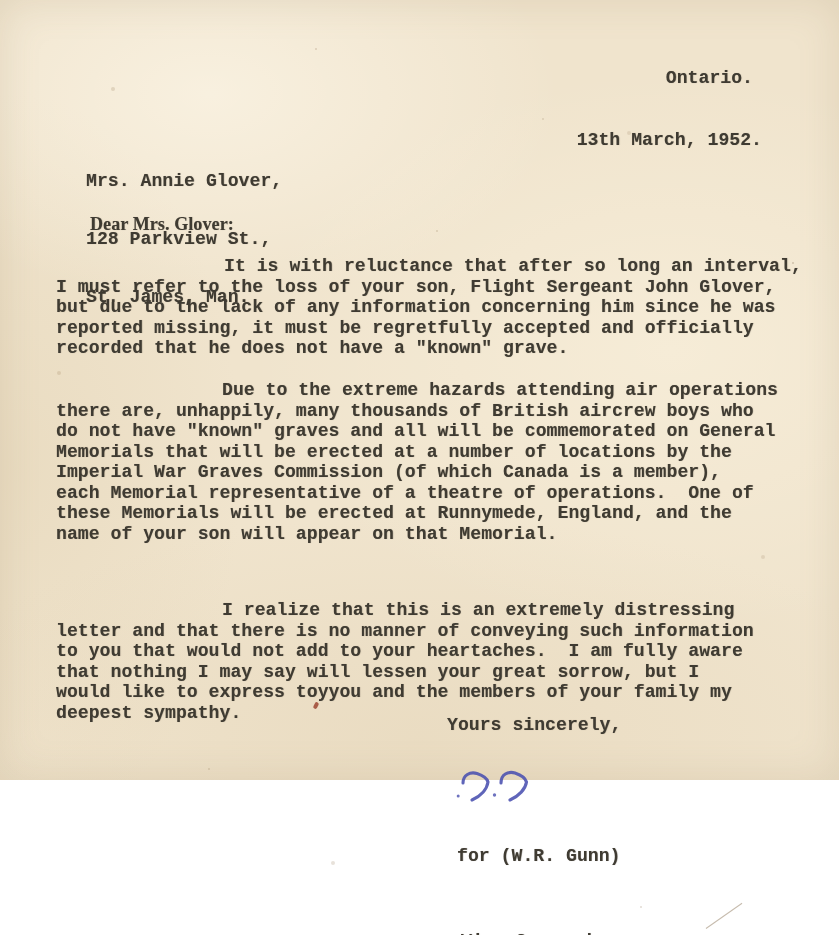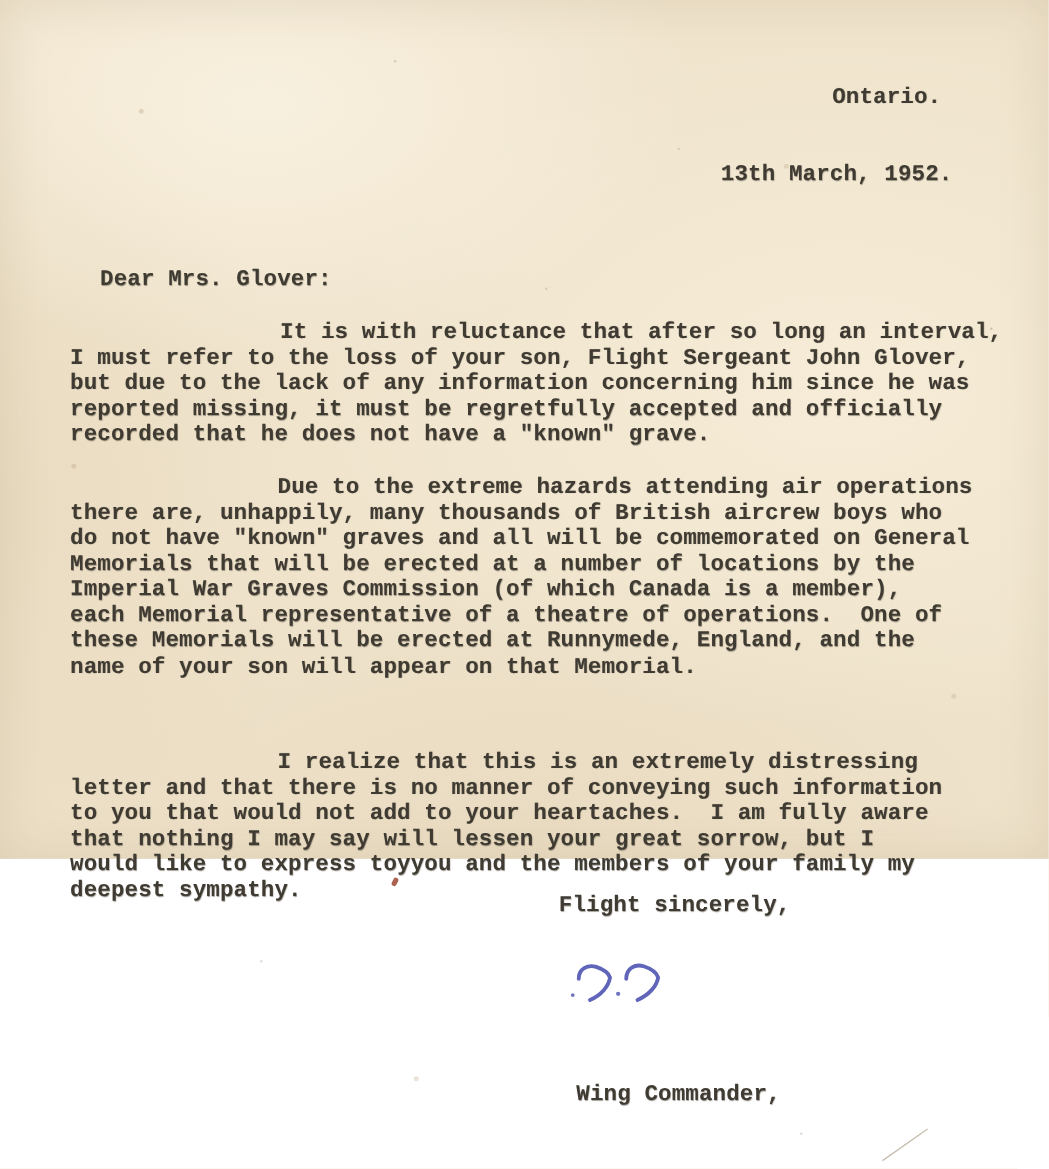--- a/index.html
+++ b/index.html
@@ -3,42 +3,42 @@
 <meta charset="utf-8">
 <style>
   html, body { margin: 0; padding: 0; }
   body {
     width: 839px; height: 935px;
     font-family: "Liberation Mono", "DejaVu Sans Mono", monospace;
     overflow: hidden;
   }
   .page {
     position: relative;
-    width: 839px; height: 687px;
+    width: 839px; height: 780px;
     background:
       radial-gradient(ellipse 500px 300px at 25% 12%, rgba(255,250,238,0.55), transparent 70%),
       radial-gradient(ellipse 600px 400px at 80% 45%, rgba(255,248,230,0.40), transparent 70%),
       radial-gradient(ellipse 700px 300px at 50% 95%, rgba(226,210,180,0.45), transparent 75%),
       radial-gradient(ellipse 300px 500px at 2% 60%, rgba(224,208,176,0.40), transparent 75%),
       #f0e4cd;
     box-shadow: inset 0 0 40px rgba(150,125,90,0.18);
     color: #3f3b32;
   }
   .typed {
     font-weight: bold;
     font-size: 18px;
     line-height: 20.5px;
     letter-spacing: 0.1px;
     text-shadow: 0.4px 0.4px 0.7px rgba(62,56,44,0.45);
     white-space: pre;
   }
   .date-block   { position: absolute; top: 27px; right: 77px; text-align: right; }
   .date-place   { padding-right: 9px; }
   .recipient    { position: absolute; left: 86px; top: 133px; line-height: 19.4px; }
-  .salutation   { position: absolute; left: 80px; top: 214px; }
+  .salutation   { position: absolute; left: 90px; top: 214px; font-family: Liberation Serif, serif; }
   .para         { position: absolute; left: 56px; margin: 0; }
   .para-1       { top: 256px; text-indent: 168px; }
   .para-2       { top: 380px; text-indent: 166px; }
   .para-3       { top: 600px; text-indent: 166px; }
   .closing      { position: absolute; left: 447px; top: 715px; }
   .initials-svg { position: absolute; left: 456px; top: 769px; }
   .sig-block    { position: absolute; left: 417px; top: 802px; line-height: 21.8px; }
   .sig-0 { margin-left: 40px; }
   .sig-1 { margin-left: 44px; margin-top: 20px; }
   .blemish {
@@ -73,20 +73,25 @@
 </head>
 <body>
 
 <div class="page">
 
   <div class="date-block typed">
     <div class="date-place">Ontario.</div>
     <div>13th March, 1952.</div>
   </div>
 
+  <div class="recipient typed">
+    <div>Mrs. Annie Glover,</div>
+    <div>128 Parkview St.,</div>
+    <div>St. James, Man.</div>
+  </div>
 
   <div class="salutation typed">Dear Mrs. Glover:</div>
 
   <p class="para para-2 typed">Due to the extreme hazards attending air operations
 there are, unhappily, many thousands of British aircrew boys who
 do not have "known" graves and all will be commemorated on General
 Memorials that will be erected at a number of locations by the
 Imperial War Graves Commission (of which Canada is a member),
 each Memorial representative of a theatre of operations.  One of
 these Memorials will be erected at Runnymede, England, and the
@@ -96,34 +101,35 @@
 but due to the lack of any information concerning him since he was
 reported missing, it must be regretfully accepted and officially
 recorded that he does not have a "known" grave.</p>
   <p class="para para-3 typed">I realize that this is an extremely distressing
 letter and that there is no manner of conveying such information
 to you that would not add to your heartaches.  I am fully aware
 that nothing I may say will lessen your great sorrow, but I
 would like to express toyyou and the members of your family my
 deepest sympathy.</p>
 
-  <div class="closing typed">Flight sincerely,</div>
+  <div class="closing typed">Yours sincerely,</div>
 
   <svg class="initials-svg" width="80" height="36" viewBox="0 0 80 36">
     <g fill="none" stroke="#4a50b0" stroke-width="3.1" stroke-linecap="round" opacity="0.88">
       <path d="M7,14 C7,6 14,2.5 21,4.5 C27,6.5 31,9.5 32,13 C31,20 25,27 16,31"></path>
       <path d="M45,14 C45,5.5 52,2 59,4 C65,6 69.5,9.5 70.5,13 C69.5,20 63,27 54,31"></path>
     </g>
     <g fill="#4a50b0" opacity="0.8">
       <circle cx="2.2" cy="27" r="1.5"></circle>
       <circle cx="38.5" cy="26" r="1.7"></circle>
     </g>
   </svg>
 
   <div class="sig-block typed">
+    <div class="sig-0">for (W.R. Gunn)</div>
     <div class="sig-1">Wing Commander,</div>
     
     
   </div>
 
   <div class="blemish" style="background: rgb(158, 70, 50);"></div>
   <div class="scratch"></div>
   <div class="speckles"></div>
 
 </div>

